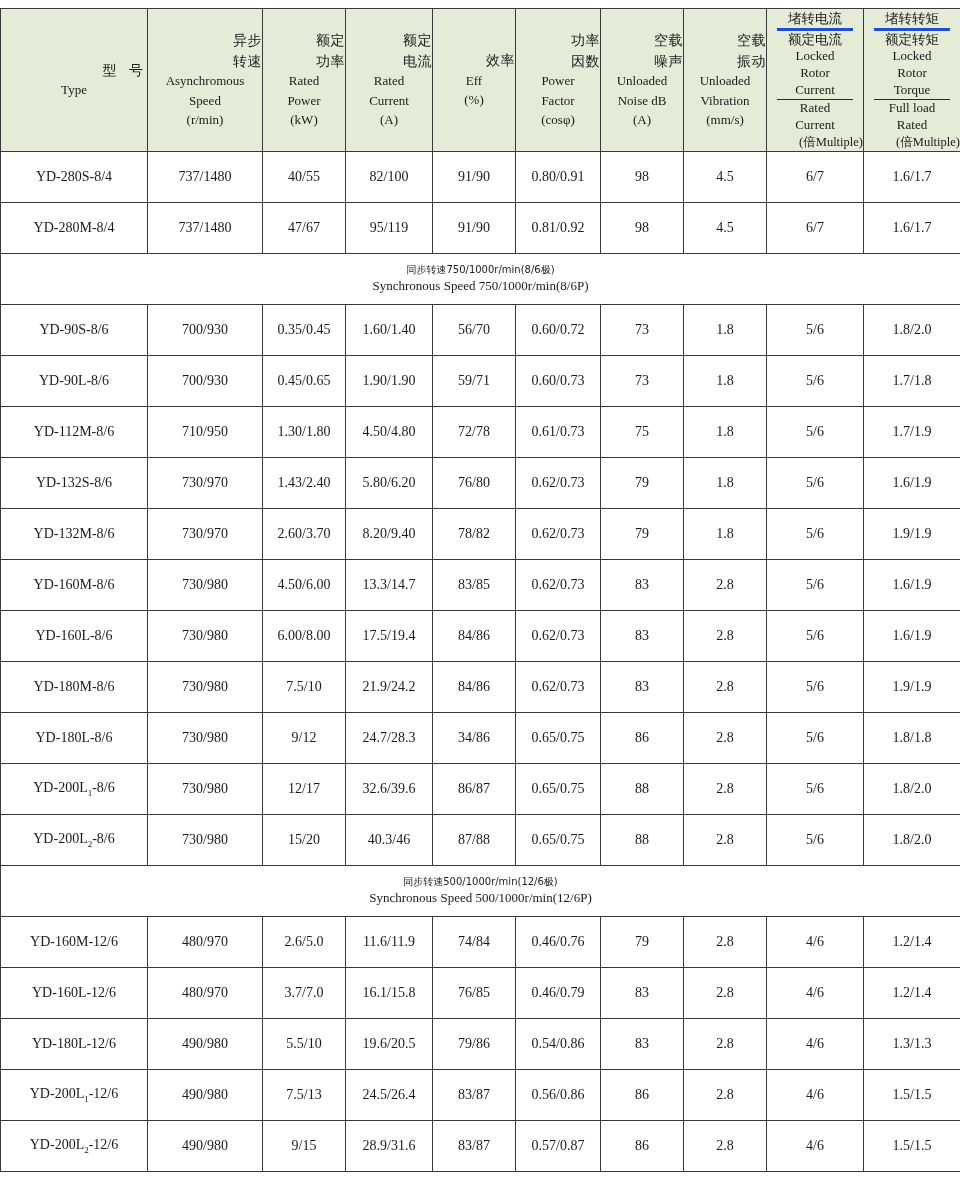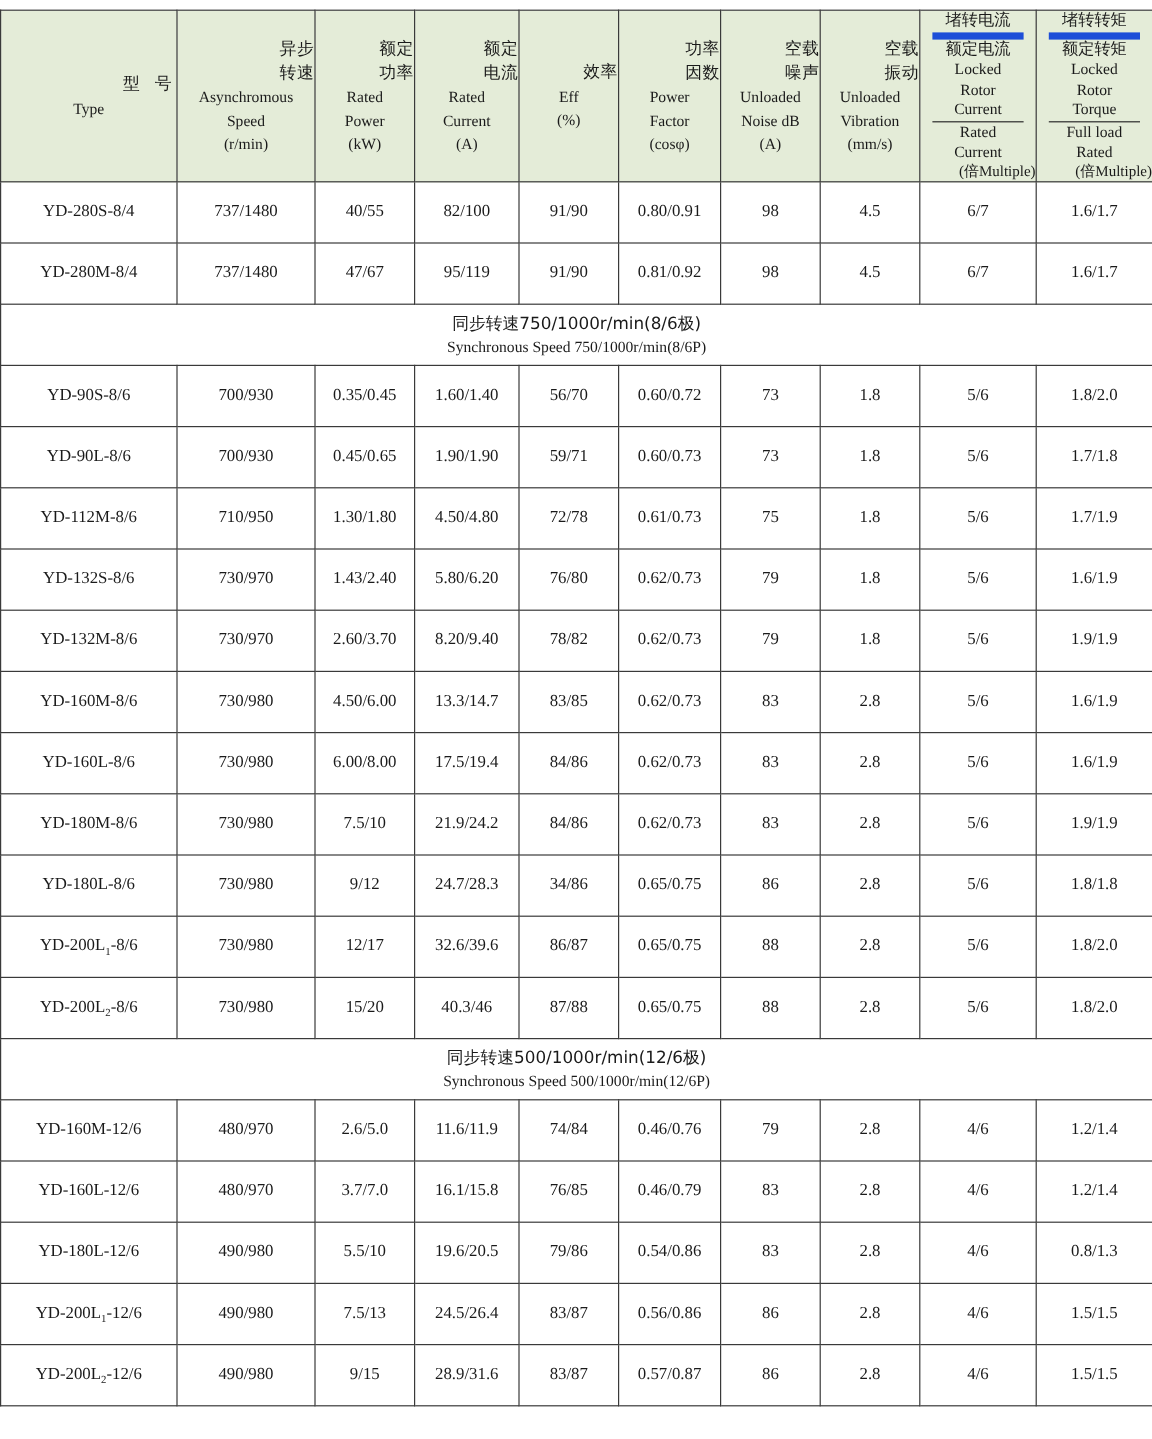--- a/index.html
+++ b/index.html
@@ -70,42 +70,42 @@
 
   
   .frac { display: block; line-height: 1.35; }
   .frac .num-cn,
   .frac .den-cn {
     display: block;
     font-family: "DejaVu Sans", sans-serif;
     font-size: 13.5px;
     line-height: 1.3;
   }
-  .frac .num-cn { border-bottom: 6px solid #1d4ed8; padding-bottom: 0px; margin: 0 10px; }
+  .frac .num-cn { border-bottom: 3px solid #1d4ed8; padding-bottom: 0px; margin: 0 10px; }
   .frac .den-cn { margin: 0 10px; }
   .frac .num-en { display: block; font-size: 13px; line-height: 1.28; }
   .frac .rule  { display: block; border-bottom: 1px solid #2b2b2b; margin: 1px 10px 0 10px; height: 0; }
   .frac .den-en { display: block; font-size: 13px; line-height: 1.28; }
   .frac .mult  { display: block; font-size: 12.5px; line-height: 1.28; text-align: right; }
 
   
   tbody td { height: 50px; font-size: 14px; }
   td.type-cell { text-align: center; }
   sub { font-size: 9px; vertical-align: sub; }
 
   
   tr.section td {
     height: 44px;
     padding: 3px 0;
     line-height: 1.35;
   }
   .sec-cn {
     display: block;
     font-family: "DejaVu Sans", sans-serif;
-    font-size: 14px;
+    font-size: 10px;
   }
   .sec-en { display: block; font-size: 13px; }
 </style>
 </head>
 <body>
 
 <div id="sheet">
   <table class="spec">
     <colgroup>
       <col class="c-type">
@@ -412,21 +412,21 @@
         <tr>
           <td class="type-cell">YD-180L-12/6</td>
           <td>490/980</td>
           <td>5.5/10</td>
           <td>19.6/20.5</td>
           <td>79/86</td>
           <td>0.54/0.86</td>
           <td>83</td>
           <td>2.8</td>
           <td>4/6</td>
-          <td>0.8/1.3</td>
+          <td>1.3/1.3</td>
         </tr>
         <tr>
           <td class="type-cell">YD-200L<sub>1</sub>-12/6</td>
           <td>490/980</td>
           <td>7.5/13</td>
           <td>24.5/26.4</td>
           <td>83/87</td>
           <td>0.56/0.86</td>
           <td>86</td>
           <td>2.8</td>

